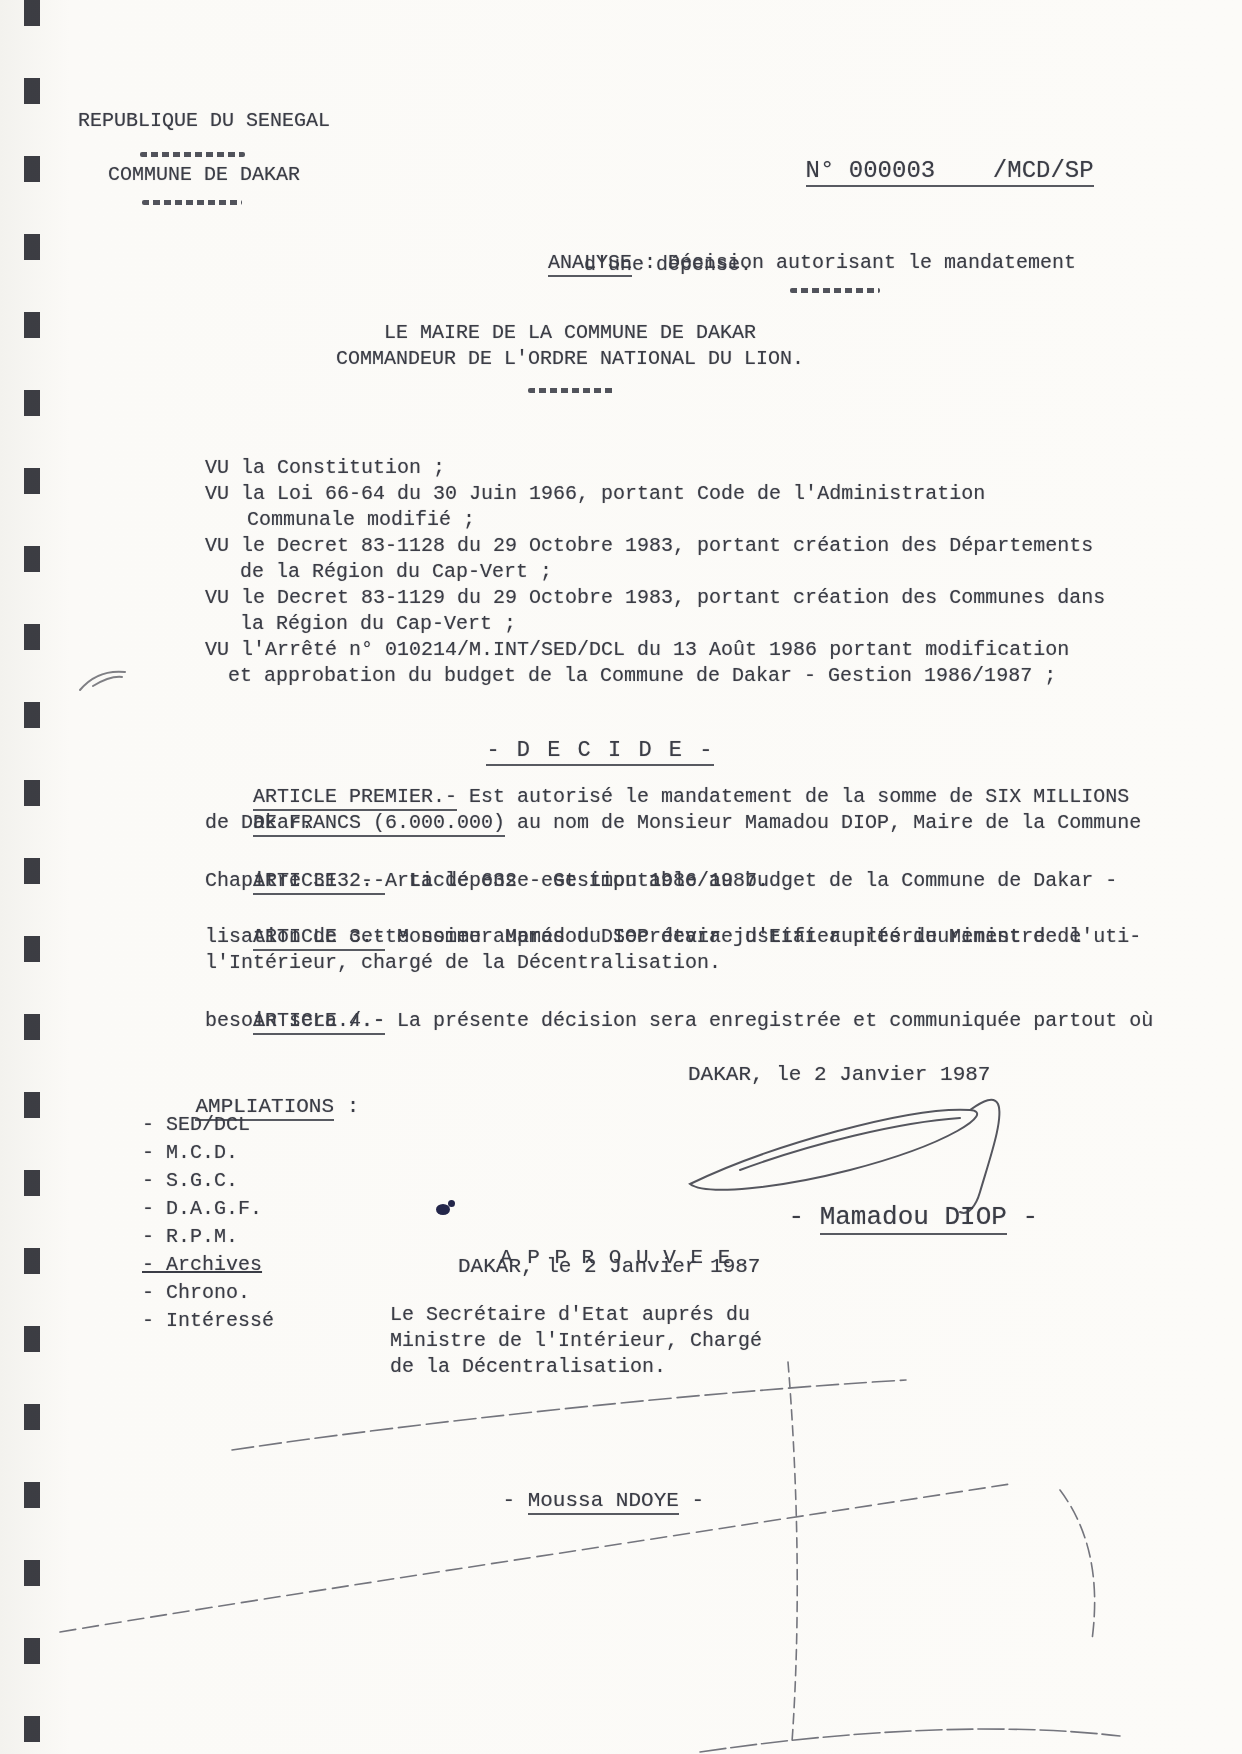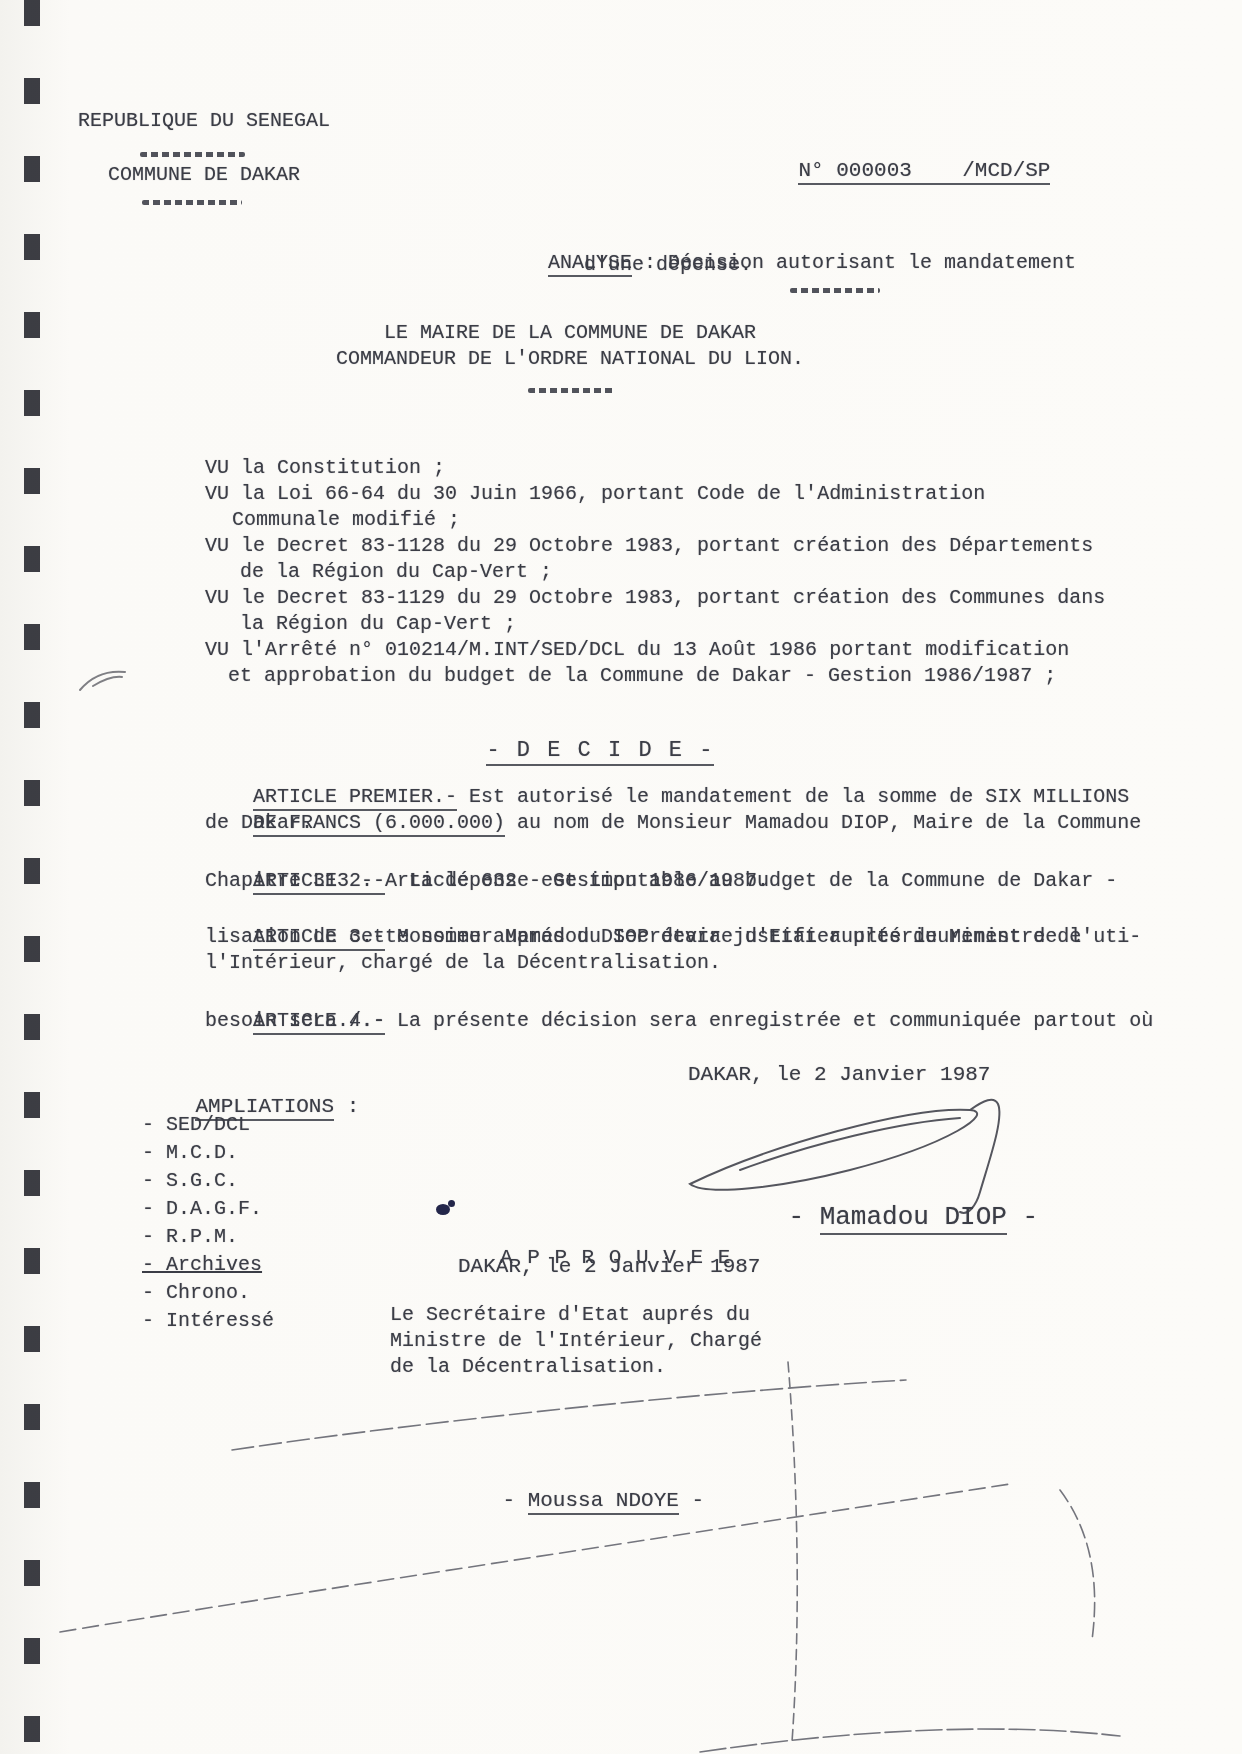--- a/index.html
+++ b/index.html
@@ -31,38 +31,38 @@
 
 <div id="page">
 
   <div class="binding"></div>
 
   <div class="t" style="left:78px;top:108px;">REPUBLIQUE DU SENEGAL</div>
   <div class="squig" style="left:140px;top:152px;width:105px;"></div>
   <div class="t" style="left:108px;top:162px;">COMMUNE DE DAKAR</div>
   <div class="squig" style="left:142px;top:200px;width:100px;"></div>
 
-  <div class="t" style="left:748px;top:132px;font-size:21px;">
+  <div class="t" style="left:748px;top:132px;font-size:24px;">
     <span class="uu">N° 000003    /MCD/SP</span>
   </div>
 
   <div class="t" style="left:500px;top:224px;">
     <span class="u">ANALYSE</span><span> : </span><span>Décision autorisant le mandatement</span>
   </div>
   <div class="t" style="left:584px;top:252px;">d'une dépense.</div>
   <div class="squig" style="left:790px;top:288px;width:90px;"></div>
 
   <div class="t" style="left:0;top:320px;width:1140px;text-align:center;">LE MAIRE DE LA COMMUNE DE DAKAR</div>
   <div class="t" style="left:0;top:346px;width:1140px;text-align:center;">COMMANDEUR DE L'ORDRE NATIONAL DU LION.</div>
   <div class="squig" style="left:528px;top:388px;width:88px;"></div>
 
   <div class="t" style="left:205px;top:455px;"><span>VU</span> <span>la Constitution ;</span></div>
 
   <div class="t" style="left:205px;top:481px;"><span>VU</span> <span>la Loi 66-64 du 30 Juin 1966, portant Code de l'Administration</span></div>
-  <div class="t" style="left:232px;top:507px;text-align:center;">Communale modifié ;</div>
+  <div class="t" style="left:247px;top:507px;text-align:center;">Communale modifié ;</div>
 
   <div class="t" style="left:205px;top:533px;"><span>VU</span> <span>le Decret 83-1128 du 29 Octobre 1983, portant création des Départements</span></div>
   <div class="t" style="left:240px;top:559px;">de la Région du Cap-Vert ;</div>
 
   <div class="t" style="left:205px;top:585px;"><span>VU</span> <span>le Decret 83-1129 du 29 Octobre 1983, portant création des Communes dans</span></div>
   <div class="t" style="left:240px;top:611px;">la Région du Cap-Vert ;</div>
 
   <div class="t" style="left:205px;top:637px;"><span>VU</span> <span>l'Arrêté n° 010214/M.INT/SED/DCL du 13 Août 1986 portant modification</span></div>
   <div class="t" style="left:228px;top:663px;">et approbation du budget de la Commune de Dakar - Gestion 1986/1987 ;</div>
 

